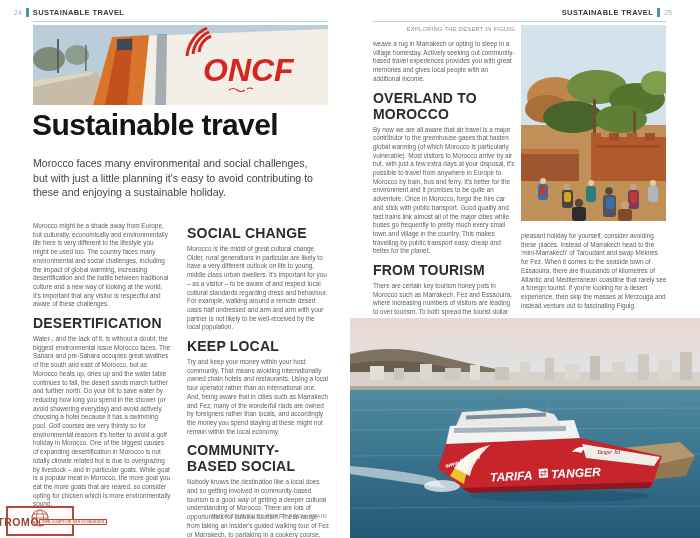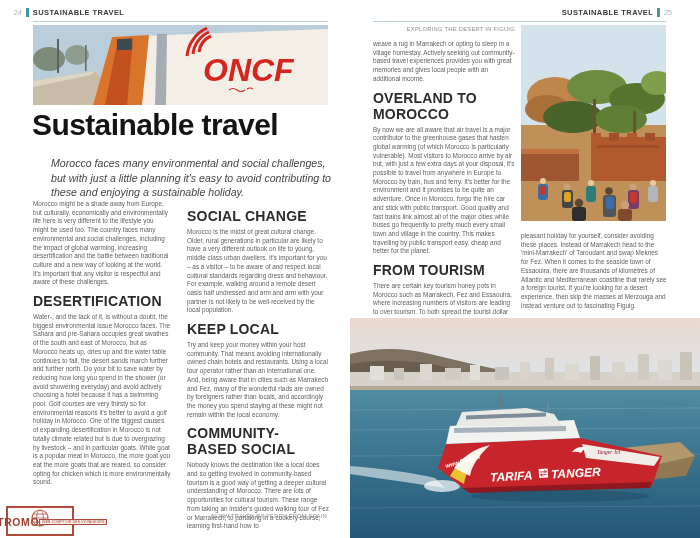--- a/index.html
+++ b/index.html
@@ -18,21 +18,21 @@
   .headlabel{font-size:7.5px;font-weight:bold;color:#3a3a3a;letter-spacing:.4px;}
   .headrule{height:1px;background:#b9d2da;}
 
   
   .title{font-size:30px;font-weight:bold;color:#141414;letter-spacing:-.6px;}
   .intro{font-size:10.6px;line-height:14.6px;color:#454545;}
 
   
   .col p{font-size:6.4px;line-height:8.7px;color:#5f5f5f;margin:0 0 6px;}
   .col h3{font-size:14px;font-weight:bold;color:#2b2b2b;margin:6px 0 4px;letter-spacing:.2px;}
-  .col h3.first{margin-top:1px;}
+  .col h3.first{margin-top:18px;}
 
   .caption{font-size:5.8px;color:#8d8d8d;letter-spacing:.25px;}
 
   .photo{display:block;}
 
   
   .stamp{
     left:6px;top:506px;width:68px;height:30px;
     border:2px solid #b24a3c;background:rgba(255,253,251,.9);
     box-sizing:border-box;display:flex;flex-direction:row;
@@ -70,23 +70,23 @@
     <path d="M166,27 a20,20 0 0 1 12,-16" fill="none" stroke="#d62520" stroke-width="3"></path>
     <path d="M160,29 a27,27 0 0 1 16,-22" fill="none" stroke="#d62520" stroke-width="3"></path>
     <path d="M154,31 a34,34 0 0 1 20,-28" fill="none" stroke="#d62520" stroke-width="3"></path>
     <text x="170" y="56" font-size="32" font-weight="bold" font-style="italic" fill="#d62520" font-family="Liberation Sans, sans-serif">ONCF</text>
     <path d="M196,65 q4,-3 8,0 q4,3 8,0 M214,64 q3,-2 6,0" fill="none" stroke="#d62520" stroke-width="1.2"></path>
   </g>
 </svg>
 
 <div class="abs title" style="left:32px;top:108px;">Sustainable travel</div>
 
-<div class="abs intro" style="left:51px;top:156px;width:290px;font-style:italic;">Morocco faces many environmental and social challenges, but with just a little planning it's easy to avoid contributing to these and enjoying a sustainable holiday.</div>
-
-<div class="abs col" style="left:33px;top:200px;width:138px;">
+<div class="abs intro" style="left:33px;top:156px;width:290px;">Morocco faces many environmental and social challenges, but with just a little planning it's easy to avoid contributing to these and enjoying a sustainable holiday.</div>
+
+<div class="abs col" style="left:33px;top:222px;width:138px;">
   <p>Morocco might be a shade away from Europe, but culturally, economically and environmentally life here is very different to the lifestyle you might be used too. The country faces many environmental and social challenges, including the impact of global warming, increasing desertification and the battle between traditional culture and a new way of looking at the world. It's important that any visitor is respectful and aware of these challenges.</p>
   <h3>DESERTIFICATION</h3>
   <p>Water-, and the lack of it, is without a doubt, the biggest environmental issue Morocco faces. The Sahara and pre-Sahara occupies great swathes of the south and east of Morocco, but as Morocco heats up, dries up and the water table continues to fall, the desert sands march further and further north. Do your bit to save water by reducing how long you spend in the shower (or avoid showering everyday) and avoid actively choosing a hotel because it has a swimming pool. Golf courses are very thirsty so for environmental reasons it's better to avoid a golf holiday in Morocco. One of the biggest causes of expanding desertification in Morocco is not totally climate related but is due to overgrazing by livestock – and in particular goats. While goat is a popular meat in Morocco, the more goat you eat the more goats that are reared, so consider opting for chicken which is more environmentally sound.</p>
 </div>
 
 <div class="abs col" style="left:187px;top:207px;width:142px;">
   <h3 class="first">SOCIAL CHANGE</h3>
   <p>Morocco is the midst of great cultural change. Older, rural generations in particular are likely to have a very different outlook on life to young, middle class urban dwellers. It's important for you – as a visitor – to be aware of and respect local cultural standards regarding dress and behaviour. For example, walking around a remote desert oasis half undressed and arm and arm with your partner is not likely to be well-received by the local population.</p>
   <h3>KEEP LOCAL</h3>
   <p>Try and keep your money within your host community. That means avoiding internationally owned chain hotels and restaurants. Using a local tour operator rather than an international one. And, being aware that in cities such as Marrakech and Fez, many of the wonderful riads are owned by foreigners rather than locals, and accordingly the money you spend staying at these might not remain within the local economy.</p>

